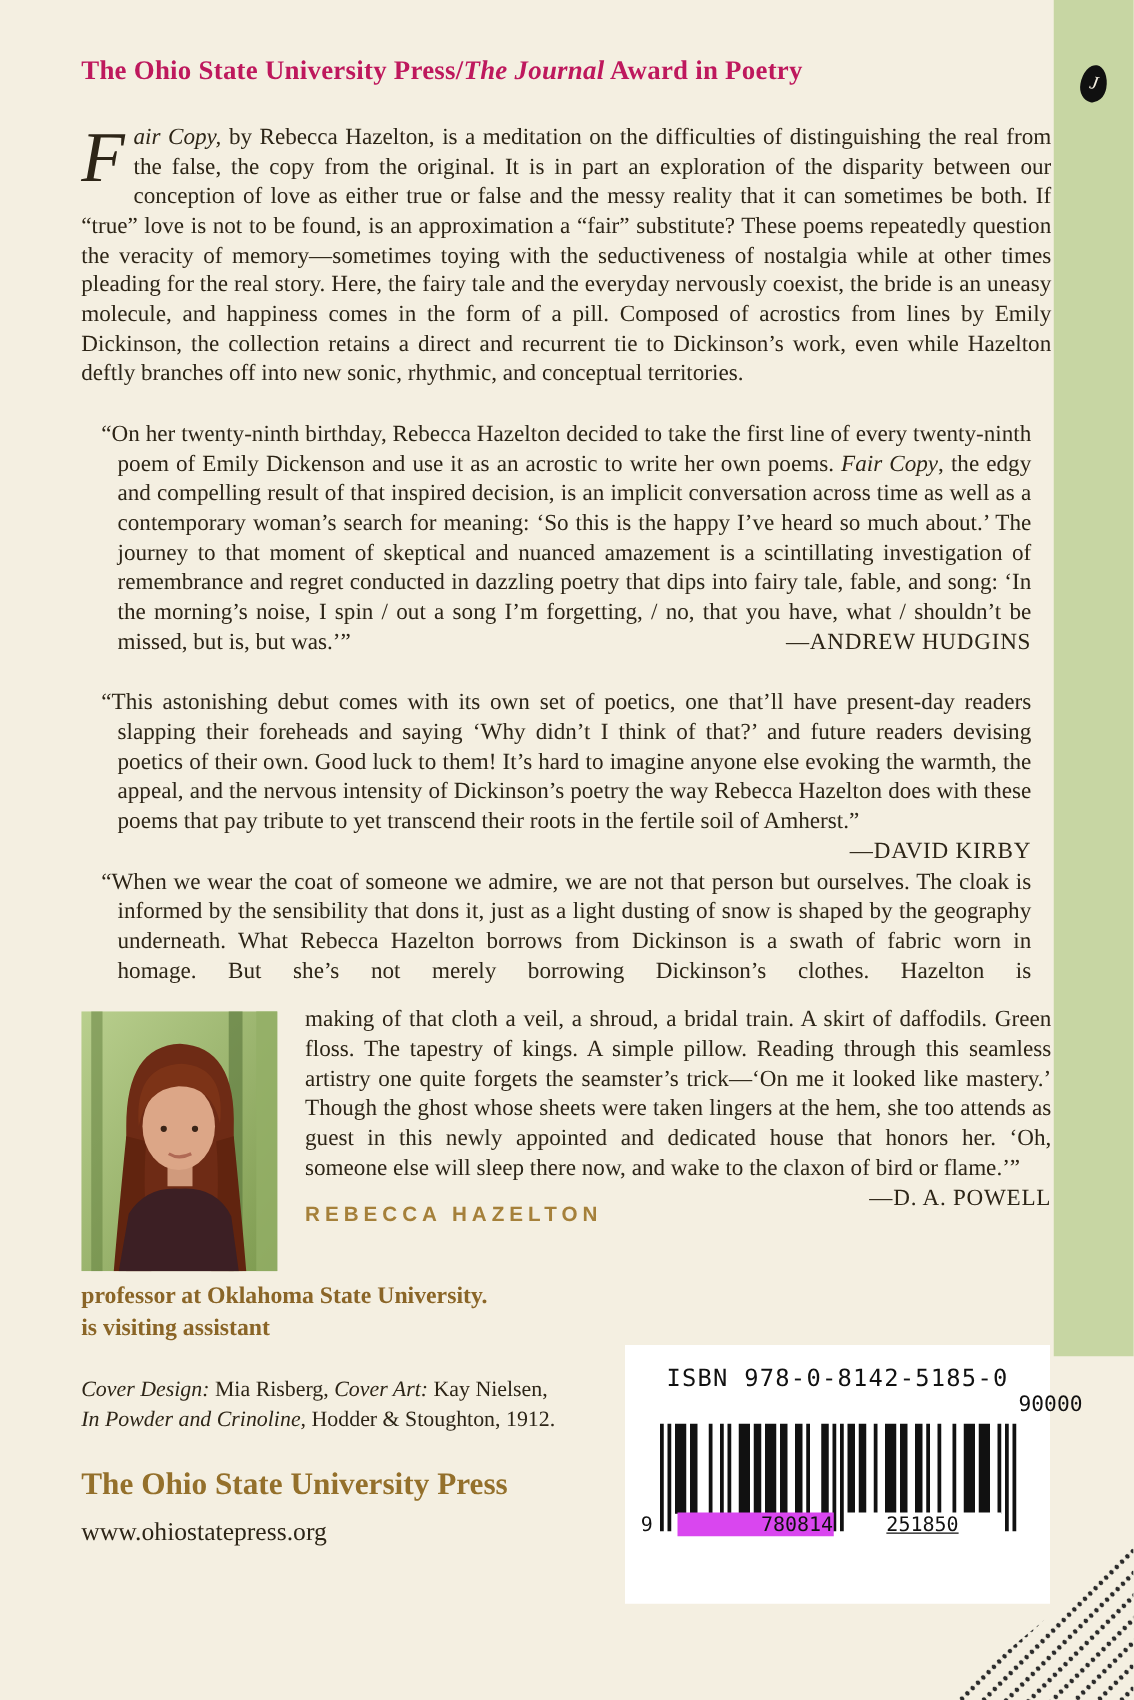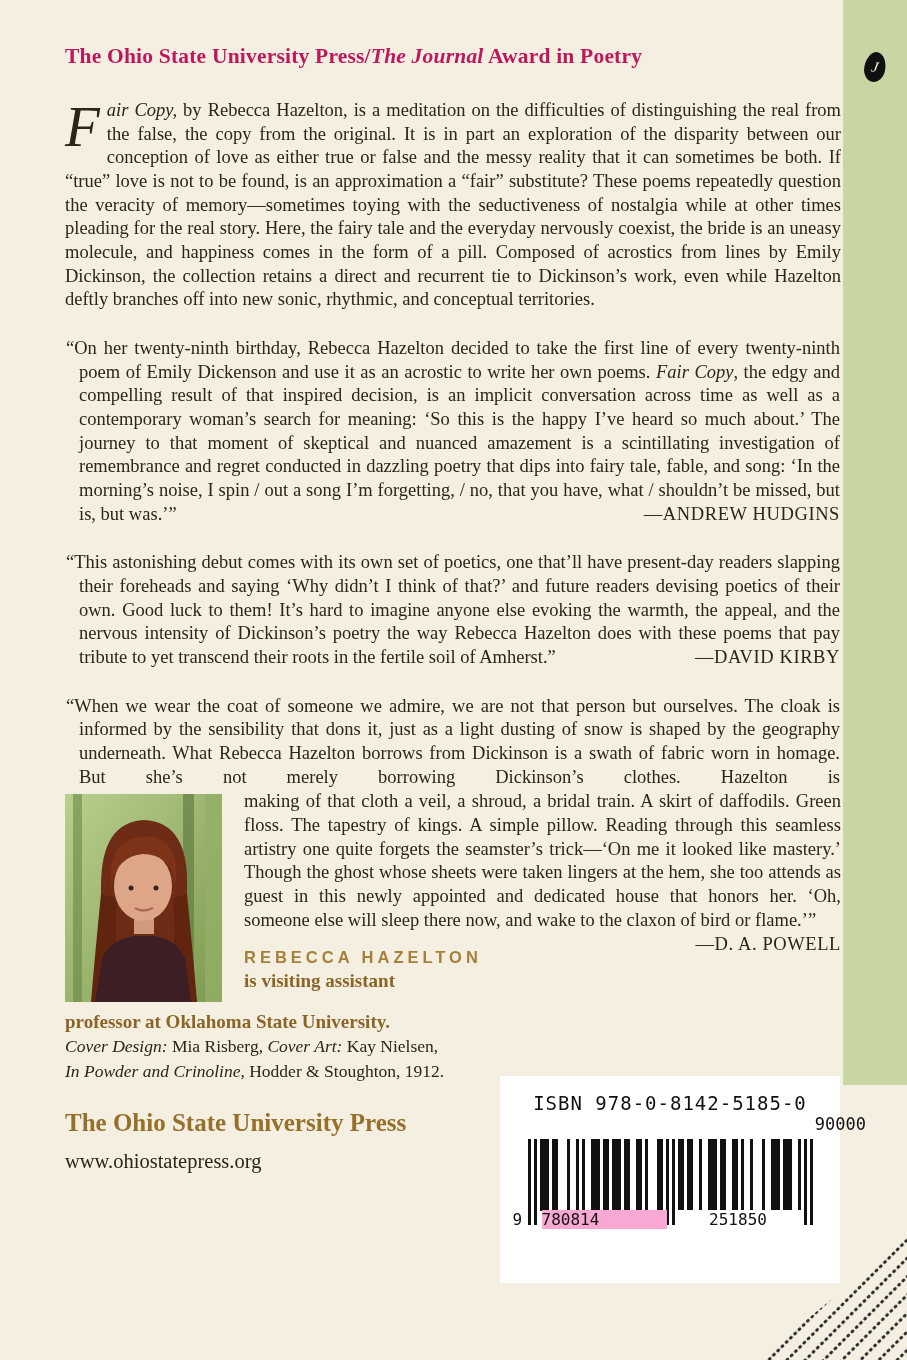--- a/index.html
+++ b/index.html
@@ -15,47 +15,47 @@
 
   .title { margin:44px 0 0 0; font-size:21.5px; font-weight:bold; color:#be185d; letter-spacing:0.2px; }
   .title i { font-weight:bold; }
 
   .bodytext { font-size:18.5px; line-height:1.28; text-align:justify; }
 
   .blurb { margin:30px 0 0 0; }
   .dropcap { float:left; font-style:italic; font-size:57px; line-height:0.72; padding:7px 7px 0 0; }
 
   .quote { margin-top:25px; }
-  .qtext { margin:1px; padding-left:13px; text-indent:-13px; }
+  .qtext { margin:16px; padding-left:13px; text-indent:-13px; }
   .qcont { margin:0; }
   .justify-last { text-align-last: justify; }
   .attr { float:right; letter-spacing:0.6px; padding-left:20px; }
 
   .photo-fig { float:left; width:157px; height:208px; margin:4px 22px 6px 0; }
 
   .author-name { margin-top:15px; font-family:"Liberation Sans", sans-serif; font-size:16.5px; font-weight:bold; letter-spacing:4px; color:#a5803a; }
   .author-line { font-weight:bold; color:#8a6527; font-size:19px; line-height:1.25; margin-top:2px; }
   .clear-left { clear:left; padding-top:2px; }
 
-  .credits { font-size:17.5px; line-height:1.4; }
+  .credits { margin-top:24px; font-size:17.5px; line-height:1.4; }
 
   .pub-name { margin-top:26px; font-size:25px; font-weight:bold; color:#94702b; }
   .pub-city { margin-top:12px; font-size:20.5px; }
   .pub-url  { margin-top:13px; font-size:20.5px; font-weight:normal; }
 
   .barcode-box { position:absolute; left:500px; top:1076px; width:340px; height:207px; background:#ffffff; }
   .isbn-line { margin-top:16px; text-align:center; font-family:"DejaVu Sans Mono", monospace; font-size:19px; letter-spacing:1px; color:#111; }
   .addon { text-align:right; font-family:"DejaVu Sans Mono", monospace; font-size:17px; color:#111; transform:translateX(26px); }
   .bars { position:relative; width:285px; height:86px; margin:5px auto 0 auto; }
   .bar { position:absolute; top:0; height:72px; background:#111; }
   .bar.guard { height:86px; }
   .bar-digits { position:relative; width:285px; margin:-15px auto 0 auto; height:18px; font-family:"DejaVu Sans Mono", monospace; font-size:16px; color:#111; }
   .bar-digits .d0 { position:absolute; left:-15px; top:0; }
-  .bar-digits .d1 { position:absolute; left:14px; width:125px; text-align:left; top:0; background:#f9a8d4; }
-  .bar-digits .d2 { position:absolute; left:148px; width:125px; text-align:center; top:0; background:#fff; }
+  .bar-digits .d1 { position:absolute; left:14px; width:125px; text-align:right; top:0; background:#d946ef; }
+  .bar-digits .d2 { position:absolute; left:148px; width:125px; text-align:center; top:0; background:#fff;text-decoration:underline; }
 
   .dots-corner { position:absolute; right:0; bottom:0; width:150px; height:122px; overflow:hidden; clip-path:polygon(100% 0, 100% 100%, 0 100%); }
   .dots-inner { position:absolute; width:320px; height:320px; right:-110px; bottom:-160px; transform:rotate(-45deg); background-image:radial-gradient(circle, #2a2a2a 1.6px, transparent 2px); background-size:6px 13px; }
 </style>
 </head>
 <body>
 
 <div class="page">
 
   <div class="green-strip">
@@ -102,22 +102,22 @@
           <path d="M46 92 Q42 44 80 42 Q116 44 111 90 Q105 60 78 60 Q52 62 46 92 Z" fill="#7c3317"></path>
           <circle cx="66" cy="94" r="2.5" fill="#3a2417"></circle>
           <circle cx="91" cy="94" r="2.5" fill="#3a2417"></circle>
           <path d="M70 114 Q78 119 88 114" stroke="#b06a55" stroke-width="2.5" fill="none"></path>
         </svg>
       </figure>
 
       <p class="qcont bodytext"><span>making of that cloth a veil, a shroud, a bridal train. A skirt of daffodils. Green floss. The tapestry of kings. A simple pillow. Reading through this seamless artistry one quite forgets the seamster’s trick—‘On me it looked like mastery.’ Though the ghost whose sheets were taken lingers at the hem, she too attends as guest in this newly appointed and dedicated house that honors her. ‘Oh, someone else will sleep there now, and wake to the claxon of bird or flame.’”</span><span class="attr">—D. A. POWELL</span></p>
 
       <div class="author-name">REBECCA HAZELTON</div>
+      <div class="author-line clear-left">professor at Oklahoma State University.</div>
       <div class="author-line">is visiting assistant</div>
-      <div class="author-line clear-left">professor at Oklahoma State University.</div>
     </div>
 
     <div class="credits">
       <div><i>Cover Design:</i><span> Mia Risberg, </span><i>Cover Art:</i><span> Kay Nielsen,</span></div>
       <div><i>In Powder and Crinoline,</i><span> Hodder &amp; Stoughton, 1912.</span></div>
     </div>
 
     <div class="pub-name">The Ohio State University Press</div>
     <div class="pub-url">www.ohiostatepress.org</div>
 

